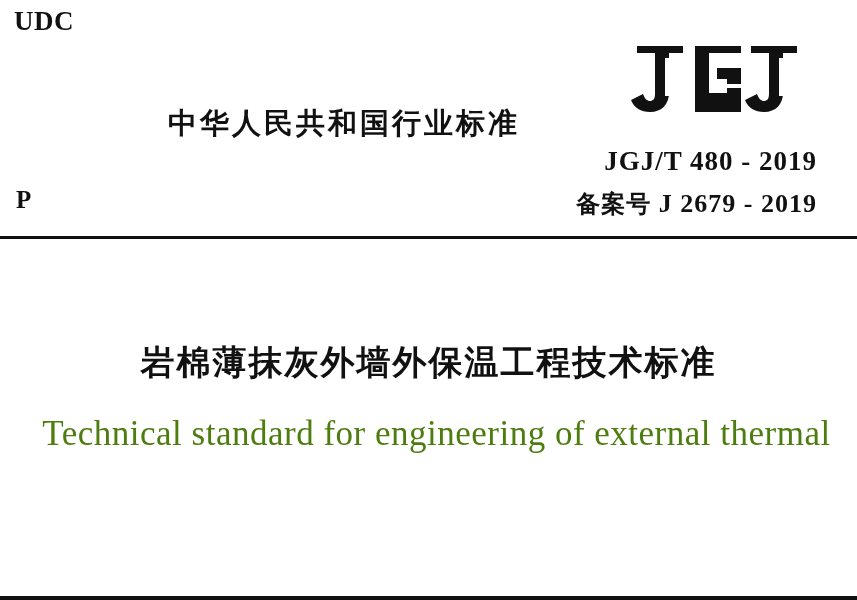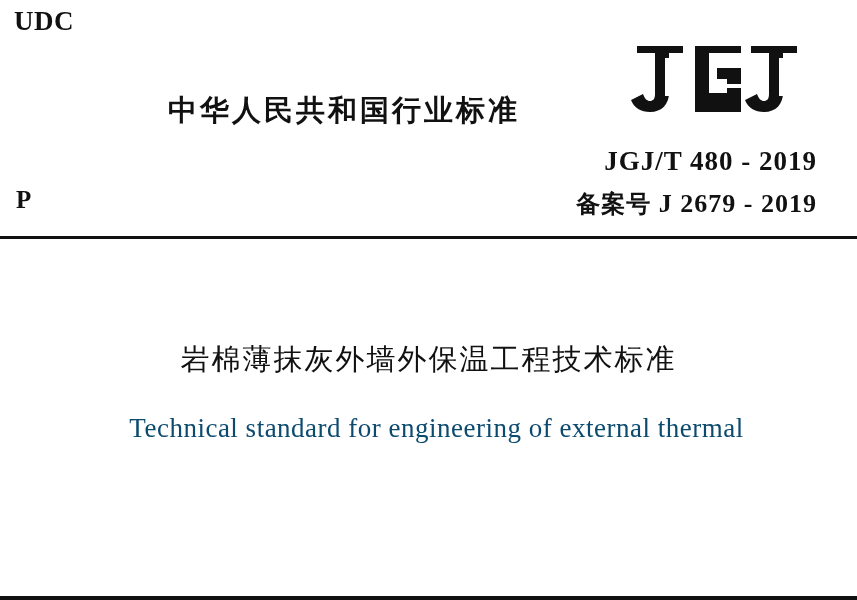--- a/index.html
+++ b/index.html
@@ -46,21 +46,21 @@
     top: 186px;
     font-family: "Liberation Serif", serif;
     font-weight: bold;
     font-size: 25px;
     color: #111;
   }
 
   .cn-series {
     position: absolute;
     left: 168px;
-    top: 91px;
+    top: 104px;
     font-family: Liberation Serif, serif;
     font-weight: bold;
     font-size: 29px;
     letter-spacing: 3px;
     color: #111;
     white-space: nowrap;
   }
 
   
   .jgj-logo {
@@ -113,33 +113,33 @@
   .title-block {
     position: absolute;
     left: 0;
     top: 340px;
     width: 857px;
     text-align: center;
   }
 
   .cn-title {
     font-family: "DejaVu Sans", sans-serif;
-    font-weight: normal;
-    font-size: 29px;
+    font-weight: bold;
+    font-size: 34px;
     letter-spacing: 2px;
     color: #111;
     white-space: nowrap;
   }
 
   .en-title {
     margin-top: 26px;
     font-family: "Liberation Serif", serif;
-    font-size: 27px;
+    font-size: 35px;
     line-height: 44px;
-    color: #0c4a6e;
+    color: #4d7c0f;
     letter-spacing: 0.5px;
     padding-left: 16px;
   }
   .en-title .line { display: block; }
 </style>
 </head>
 <body>
 
 <div class="page">
 

